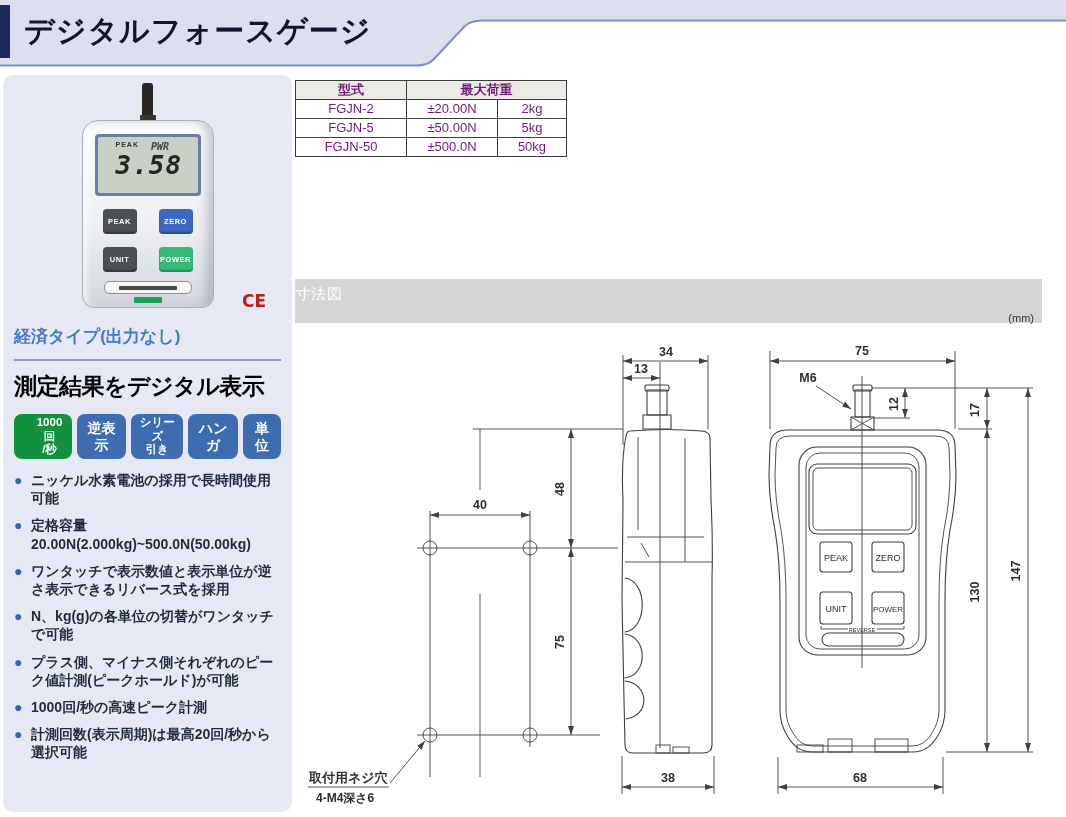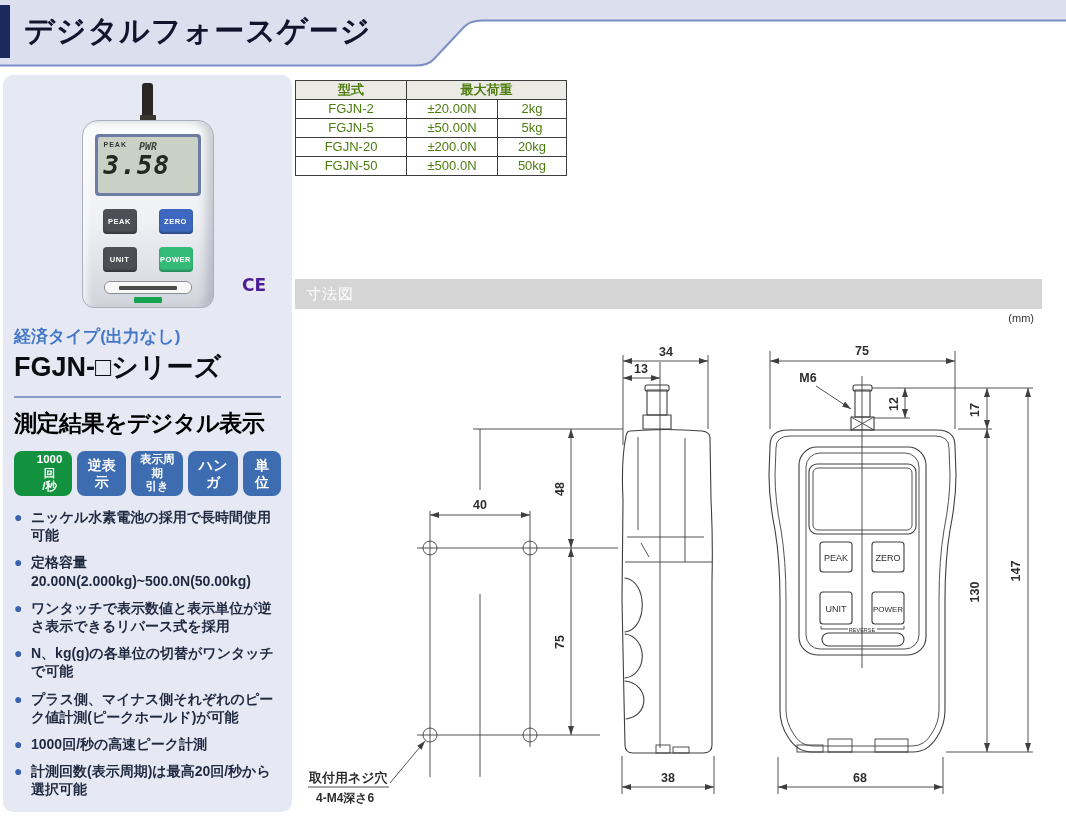--- a/index.html
+++ b/index.html
@@ -23,37 +23,37 @@
   .photo-area{position:relative;height:240px;}
   .device{position:absolute;left:50%;top:8px;transform:translateX(-50%);width:150px;}
   .shaft{width:11px;height:32px;background:#2a2623;margin:0 auto;border-radius:3px 3px 0 0;}
   .shaft-collar{width:16px;height:6px;background:#3a352f;margin:0 auto;border-radius:1px;}
   .dev-body{position:relative;width:132px;height:188px;margin:-1px auto 0;
     background:linear-gradient(180deg,#fbfcfd 0%,#eef0f4 55%,#d2d5dc 100%);
     border:1px solid #a9afbb;border-radius:16px 16px 12px 12px;
     box-shadow:inset -7px 0 9px rgba(115,124,140,.35), inset 4px 0 6px rgba(255,255,255,.7);
     padding-top:13px;box-sizing:border-box;}
   .lcd-frame{width:100px;margin:0 auto;background:#6c7ca3;padding:3px;border-radius:4px;}
-  .lcd{background:#c9d0c6;height:56px;border-radius:2px;padding:4px 6px;box-sizing:border-box;}
+  .lcd{background:#c9d0c6;height:56px;border-radius:2px;padding:4px 18px;box-sizing:border-box;}
   .lcd-top{display:flex;align-items:flex-start;}
   .lcd-peak{font-size:7px;color:#333;letter-spacing:1px;font-weight:bold;}
   .lcd-small{margin-left:12px;font:italic bold 10px "DejaVu Sans Mono",monospace;color:#40463f;}
   .lcd-value{font:italic bold 26px "DejaVu Sans Mono",monospace;text-align:left;color:#23282	3;
     line-height:1;letter-spacing:1px;color:#22271f;}
   .btns{display:grid;grid-template-columns:34px 34px;gap:13px 22px;justify-content:center;margin-top:13px;}
   .btn{height:25px;border-radius:4px;color:#fff;font-size:7.5px;font-weight:bold;
     display:flex;align-items:center;justify-content:center;letter-spacing:.5px;}
   .btn-dark{background:#4d4f56;box-shadow:inset 0 -2px 2px rgba(0,0,0,.3);}
   .btn-blue{background:#3e68c0;box-shadow:inset 0 -2px 2px rgba(0,0,0,.3);}
   .btn-green{background:#33bb77;box-shadow:inset 0 -2px 2px rgba(0,0,0,.25);}
   .label-pill{width:86px;height:11px;background:#f8f8f8;border:1px solid #8f8f8f;border-radius:6px;
     margin:9px auto 0;display:flex;align-items:center;justify-content:center;}
   .label-pill i{display:block;width:58px;height:4px;background:#4a4a4a;border-radius:1px;}
   .brand-logo{width:28px;height:6px;background:#17a24f;margin:3px auto 0;border-radius:1px;}
-  .ce-mark{position:absolute;right:26px;bottom:20px;font-weight:bold;font-size:17px;color:#4c1d95;
+  .ce-mark{position:absolute;right:26px;bottom:4px;font-weight:bold;font-size:17px;color:#b91c1c;
     font-family:"DejaVu Sans",sans-serif;letter-spacing:0px;}
 
   .col-pad{padding:0 11px;}
   .type-label{margin-top:10px;color:#4377c7;font-weight:bold;font-size:17px;}
   .series-name{margin-top:1px;color:#0c0d12;font-weight:bold;font-size:27px;letter-spacing:0px;}
   .divider{height:2px;background:#8a9ac9;margin:11px 0 10px 0;}
   .headline{color:#000000;font-weight:bold;font-size:23px;letter-spacing:-0.5px;}
   .badges{display:flex;gap:5px;margin-top:12px;}
   .badge{min-width:34px;height:45px;padding:0 8px;border-radius:8px;color:#fff;font-weight:bold;
     display:flex;flex-direction:column;justify-content:center;box-sizing:border-box;}
@@ -62,29 +62,29 @@
   .badge-green{background:#12913f;padding-left:21px;}
   .badge-blue{background:#3d6cb1;}
   .features{list-style:none;margin:12px 0 0 0;padding:0;}
   .features li{position:relative;padding-left:17px;margin-bottom:9px;font-weight:bold;
     font-size:14px;line-height:1.3;color:#1f2940;}
   .features .dot{position:absolute;left:0;top:0;color:#3b63ad;}
 
   
   .spec-table{position:absolute;left:295px;top:80px;border-collapse:collapse;}
   .spec-table th,.spec-table td{border:1px solid #3c3c3c;text-align:center;
-    font-size:13px;line-height:16px;padding:1px 0;color:#4d7c0f;}
+    font-size:13px;line-height:16px;padding:1px 0;color:#701a75;}
   .spec-table th{background:#eceae4;font-weight:bold;}
   .col-model{width:110px;}
   .col-n{width:90px;}
   .col-kg{width:68px;}
 
   
-  .dim-bar{position:absolute;left:295px;top:279px;width:747px;height:30px;background:#d5d5d5;
-    border-radius:0;color:#ffffff;font-size:15px;line-height:30px;padding-left:11px;
+  .dim-bar{position:absolute;left:295px;top:279px;width:747px;height:44px;background:#d5d5d5;
+    border-radius:0;color:#ffffff;font-size:15px;line-height:30px;
     box-sizing:border-box;letter-spacing:1px;}
   .mm-note{position:absolute;right:32px;top:312px;font-size:11px;color:#333;}
   .drawing{position:absolute;left:300px;top:335px;}
 
   
   .ln{stroke:#3f3f3f;stroke-width:1.1;fill:none;stroke-linecap:round;stroke-linejoin:round;}
   .thin{stroke:#3f3f3f;stroke-width:0.9;fill:none;}
   .dim{stroke:#3f3f3f;stroke-width:0.9;fill:none;
     marker-start:url(#arr);marker-end:url(#arr);}
   .lead{stroke:#3f3f3f;stroke-width:0.9;fill:none;marker-end:url(#arr);}
@@ -133,34 +133,33 @@
               <i></i>
             </div>
           <div class="brand-logo"></div>
         </div>
       </div>
       <div class="ce-mark">CE</div>
     </div>
 
     <div class="col-pad">
       <div class="type-label">経済タイプ(出力なし)</div>
-      <div class="series-name">FGJN-□シリーズ</div>
       <div class="divider"></div>
       <div class="headline">測定結果をデジタル表示</div>
 
       <div class="badges">
         <div class="badge badge-green small">
           <span>1000回</span>
           <span>/秒</span>
         </div>
         <div class="badge badge-blue">
           <span>逆表示</span>
         </div>
         <div class="badge badge-blue small">
-          <span>表示周期</span>
+          <span>シリーズ</span>
           <span>引き</span>
         </div>
         <div class="badge badge-blue">
           <span>ハンガ</span>
         </div>
         <div class="badge badge-blue">
           <span>単位</span>
         </div>
       </div>
 
@@ -184,25 +183,20 @@
     </tr>
     <tr>
       <td>FGJN-2</td>
       <td class="col-n">±20.00N</td>
       <td class="col-kg">2kg</td>
     </tr>
     <tr>
       <td>FGJN-5</td>
       <td>±50.00N</td>
       <td>5kg</td>
-    </tr>
-    <tr>
-      <td>FGJN-20</td>
-      <td>±200.0N</td>
-      <td>20kg</td>
     </tr>
     <tr>
       <td>FGJN-50</td>
       <td>±500.0N</td>
       <td>50kg</td>
     </tr>
   </tbody>
     </table>
 
   <div class="dim-bar">寸法図</div>

